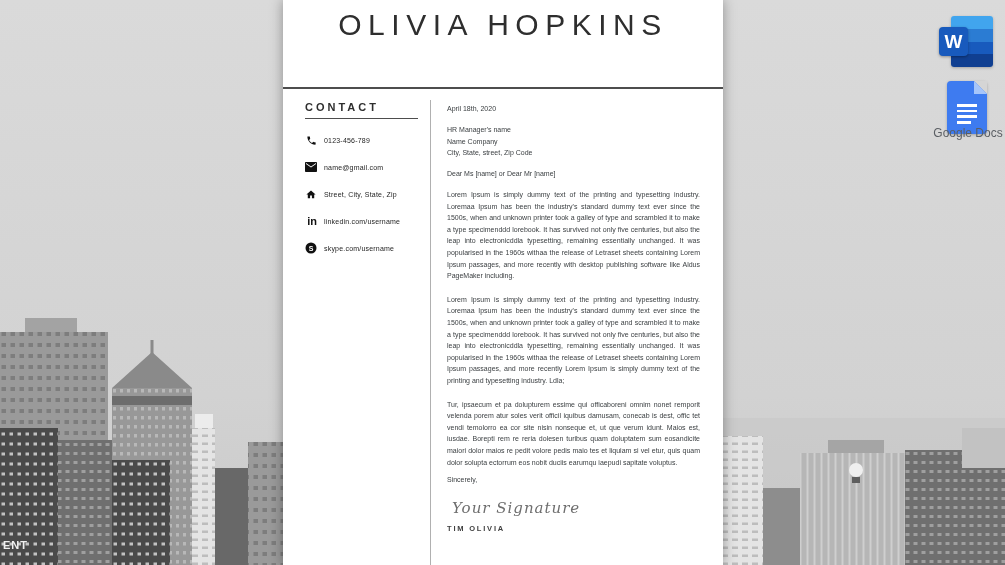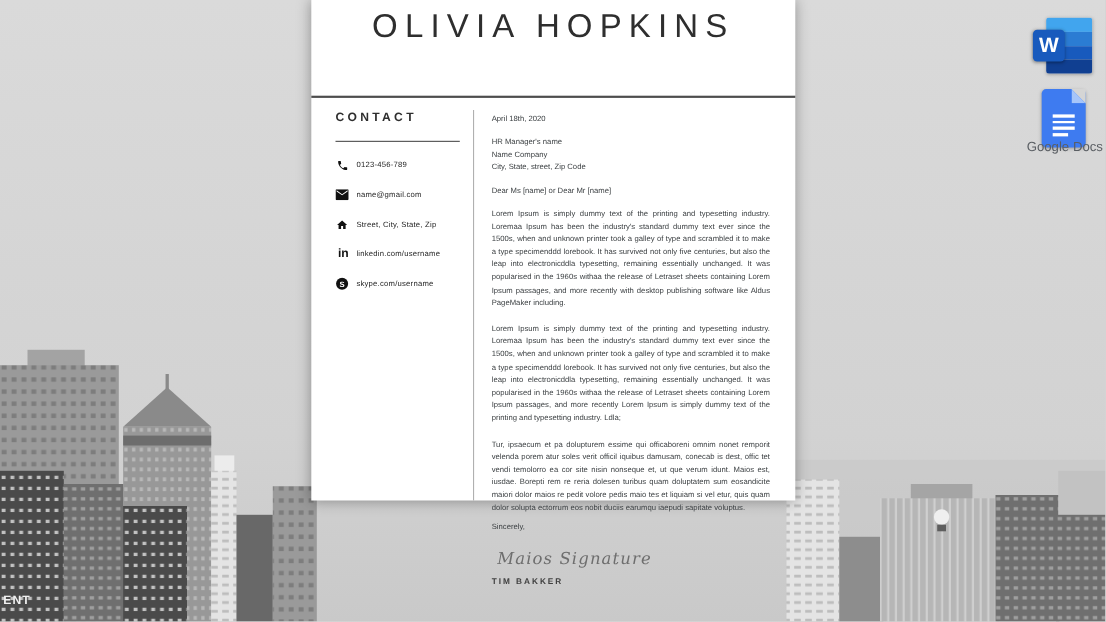--- a/index.html
+++ b/index.html
@@ -6,39 +6,39 @@
   body{
     width:1005px;height:565px;overflow:hidden;position:relative;
     background:#d4d4d4;
     font-family:"Liberation Sans", sans-serif;
   }
   .stage{position:absolute;inset:0;width:1005px;height:565px;}
   .skyline{position:absolute;left:0;top:0;filter:blur(0.4px);}
 
   
   .doc{
-    position:absolute;left:283px;top:0;width:440px;height:455px;
+    position:absolute;left:283px;top:0;width:440px;height:565px;
     background:#ffffff;box-shadow:0 0 12px rgba(0,0,0,.35);
   }
   .doc-header{position:absolute;left:0;top:0;width:440px;text-align:center;}
   .doc-name{
     margin-top:8px;font-size:30px;font-weight:400;letter-spacing:6.5px;
     color:#2e2e2e;white-space:nowrap;
   }
   .doc-title{
     margin-top:6px;font-size:9.5px;letter-spacing:4.5px;color:#8d8d8d;white-space:nowrap;
   }
   .header-rule{position:absolute;left:0;top:87px;width:440px;height:0;border-top:2px solid #4d4d4d;}
   .vrule{position:absolute;left:147px;top:100px;bottom:0;width:1px;background:#b0b0b0;}
 
   
   .contact{position:absolute;left:22px;top:101px;width:120px;color:#1d1d1d;}
   .contact-heading{
     font-size:11px;font-weight:bold;letter-spacing:3px;color:#2e2e2e;
-    padding-bottom:15px;border-bottom:1.5px solid #4d4d4d;width:113px;
+    padding-bottom:5px;border-bottom:1.5px solid #4d4d4d;width:113px;
   }
   .contact-item{display:flex;align-items:center;gap:7px;margin-top:15px;}
   .contact-item:first-of-type{margin-top:13px;}
   .contact-item .ci{width:12px;height:12px;flex:0 0 12px;display:flex;align-items:center;justify-content:flex-end;}
   .contact-item svg{display:block;}
   .contact-item .ctext{font-size:7px;letter-spacing:.2px;}
   .in-glyph{font-size:11px;font-weight:bold;color:#111;font-family:"Liberation Sans",sans-serif;line-height:1;}
 
   
   .letter{position:absolute;left:164px;top:100px;width:253px;color:#3c4043;}
@@ -203,22 +203,22 @@
         <div>City, State, street, Zip Code</div>
       </div>
 
       <div class="salutation">Dear Ms [name] or Dear Mr [name]</div>
 
       <p class="bodytxt">Lorem Ipsum is simply dummy text of the printing and typesetting industry. Loremaa Ipsum has been the industry's standard dummy text ever since the 1500s, when and unknown printer took a galley of type and scrambled it to make a type specimenddd lorebook. It has survived not only five centuries, but also the leap into electronicddla typesetting, remaining essentially unchanged. It was popularised in the 1960s withaa the release of Letraset sheets containing Lorem Ipsum passages, and more recently with desktop publishing software like Aldus PageMaker including.</p>
       <p class="bodytxt">Lorem Ipsum is simply dummy text of the printing and typesetting industry. Loremaa Ipsum has been the industry's standard dummy text ever since the 1500s, when and unknown printer took a galley of type and scrambled it to make a type specimenddd lorebook. It has survived not only five centuries, but also the leap into electronicddla typesetting, remaining essentially unchanged. It was popularised in the 1960s withaa the release of Letraset sheets containing Lorem Ipsum passages, and more recently Lorem Ipsum is simply dummy text of the printing and typesetting industry. Ldla;</p>
       <p class="bodytxt">Tur, ipsaecum et pa dolupturem essime qui officaboreni omnim nonet remporit velenda porem atur soles verit officil iquibus damusam, conecab is dest, offic tet vendi temolorro ea cor site nisin nonseque et, ut que verum idunt. Maios est, iusdae. Borepti rem re reria dolesen turibus quam doluptatem sum eosandicite maiori dolor maios re pedit volore pedis maio tes et liquiam si vel etur, quis quam dolor solupta ectorrum eos nobit duciis earumqu iaepudi sapitate voluptus.</p>
 
       <div class="closing">Sincerely,</div>
-      <div class="sig-script">Maios Signature</div>
-      <div class="sig-name">TIM BAKKER</div>
+      <div class="sig-script">Your Signature</div>
+      <div class="sig-name">TIM OLIVIA</div>
     </div>
   </div>
 
   <div class="badge-word">
     <div class="word-bands">
       <div class="b" style="background:#41a5ee"></div>
       <div class="b" style="background:#2b7cd3"></div>
       <div class="b" style="background:#185abd"></div>
       <div class="b" style="background:#103f91"></div>
     </div>

